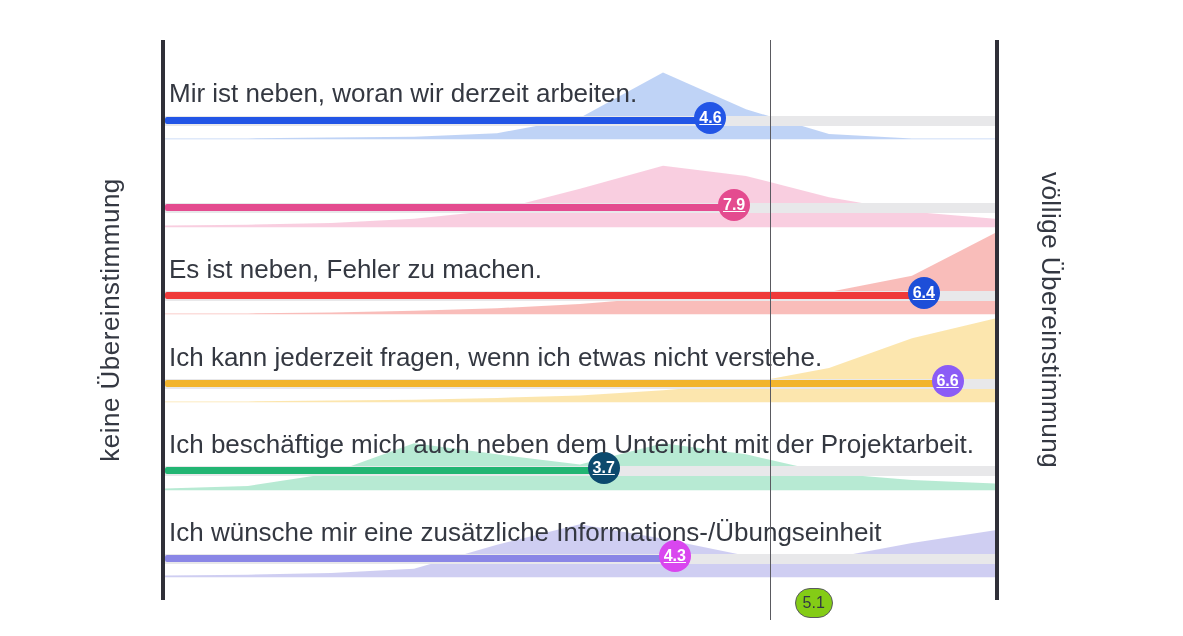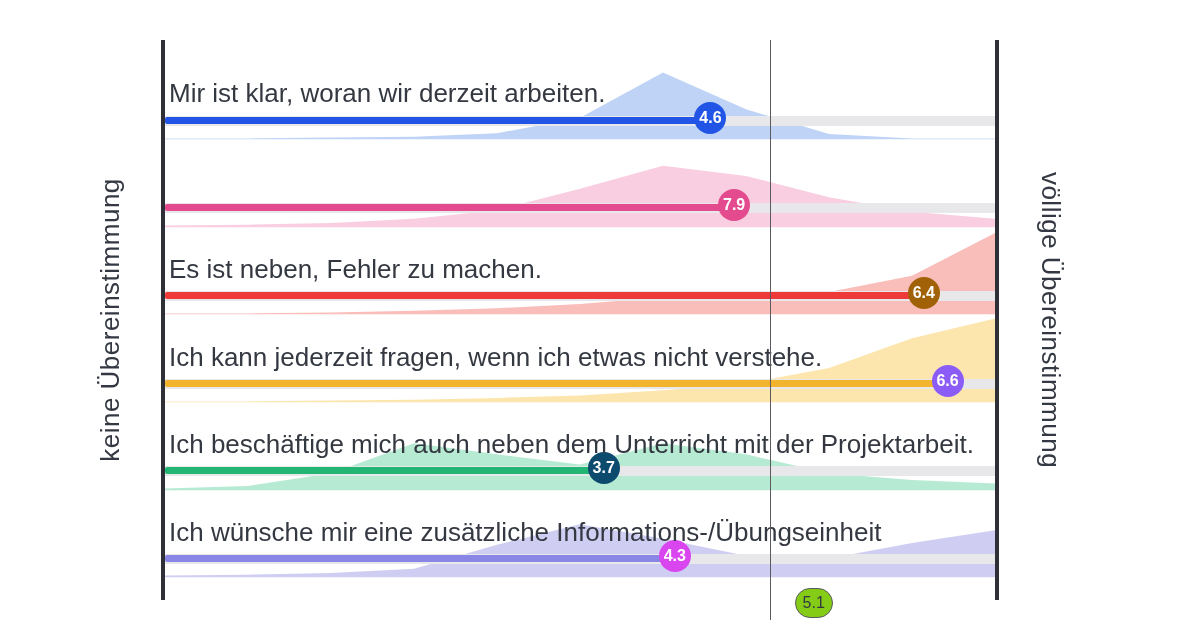--- a/index.html
+++ b/index.html
@@ -90,20 +90,21 @@
     transform: translateX(-50%);
     width: 32px;
     height: 32px;
     border-radius: 50%;
     color: #fff;
     font-size: 16px;
     font-weight: 600;
     display: flex;
     align-items: center;
     justify-content: center;
+    text-decoration: underline;
   }
   .q-label {
     position: absolute;
     left: 4px;
     bottom: 32px;
     right: 4px;
     font-size: 26px;
     line-height: 1.2;
     color: #343841;
     z-index: 2;
@@ -147,37 +148,37 @@
   <div class="axis-label right">völlige Übereinstimmung</div>
 
   <div class="rows" id="rows">
       <div class="row">
         <svg class="curve" viewBox="0 0 830 80" preserveAspectRatio="none">
           <path d="M 0 78 L 0.0 77.3 L 83.0 77.3 L 166.0 76.6 L 249.0 75.9 L 332.0 73.1 L 415.0 60.5 L 498.0 23.4 L 581.0 53.5 L 664.0 73.8 L 747.0 77.3 L 830.0 77.3 L 830 78 Z" fill="#b4cbf4" opacity="0.85"></path>
         </svg>
         <div class="gray-track"></div>
         <div class="bar" style="background: rgb(34, 85, 230); width: 65.7143%;"></div>
         <div class="marker" style="background: rgb(34, 85, 230); left: 65.7143%;">4.6</div>
-        <div class="q-label">Mir ist klar, woran wir derzeit arbeiten.</div>
+        <div class="q-label">Mir ist neben, woran wir derzeit arbeiten.</div>
       </div>
       <div class="row">
         <svg class="curve" viewBox="0 0 830 80" preserveAspectRatio="none">
           <path d="M 0 78 L 0.0 76.6 L 83.0 75.9 L 166.0 74.5 L 249.0 71.0 L 332.0 64.0 L 415.0 46.5 L 498.0 27.6 L 581.0 36.0 L 664.0 53.5 L 747.0 65.4 L 830.0 71.0 L 830 78 Z" fill="#f8c6da" opacity="0.85"></path>
         </svg>
         <div class="gray-track"></div>
         <div class="bar" style="background: rgb(228, 75, 143); width: 68.5714%;"></div>
         <div class="marker" style="background: rgb(228, 75, 143); left: 68.5714%;">7.9</div>
       </div>
       <div class="row">
         <svg class="curve" viewBox="0 0 830 80" preserveAspectRatio="none">
           <path d="M 0 78 L 0.0 77.3 L 83.0 77.3 L 166.0 76.6 L 249.0 75.2 L 332.0 73.1 L 415.0 69.6 L 498.0 64.0 L 581.0 62.6 L 664.0 59.8 L 747.0 46.5 L 830.0 11.5 L 830 78 Z" fill="#f8b2ae" opacity="0.85"></path>
         </svg>
         <div class="gray-track"></div>
         <div class="bar" style="background: rgb(239, 58, 58); width: 91.4286%;"></div>
-        <div class="marker" style="background: #a16207; left: 91.4286%;">6.4</div>
+        <div class="marker" style="background: #1d4ed8; left: 91.4286%;">6.4</div>
         <div class="q-label">Es ist neben, Fehler zu machen.</div>
       </div>
       <div class="row">
         <svg class="curve" viewBox="0 0 830 80" preserveAspectRatio="none">
           <path d="M 0 78 L 0.0 77.3 L 83.0 77.3 L 166.0 76.6 L 249.0 75.9 L 332.0 74.5 L 415.0 72.4 L 498.0 68.2 L 581.0 62.6 L 664.0 50.0 L 747.0 25.5 L 830.0 9.4 L 830 78 Z" fill="#fbe2a0" opacity="0.85"></path>
         </svg>
         <div class="gray-track"></div>
         <div class="bar" style="background: rgb(242, 180, 44); width: 94.2857%;"></div>
         <div class="marker" style="background: #8b5cf6; left: 94.2857%;">6.6</div>
         <div class="q-label">Ich kann jederzeit fragen, wenn ich etwas nicht verstehe.</div>

